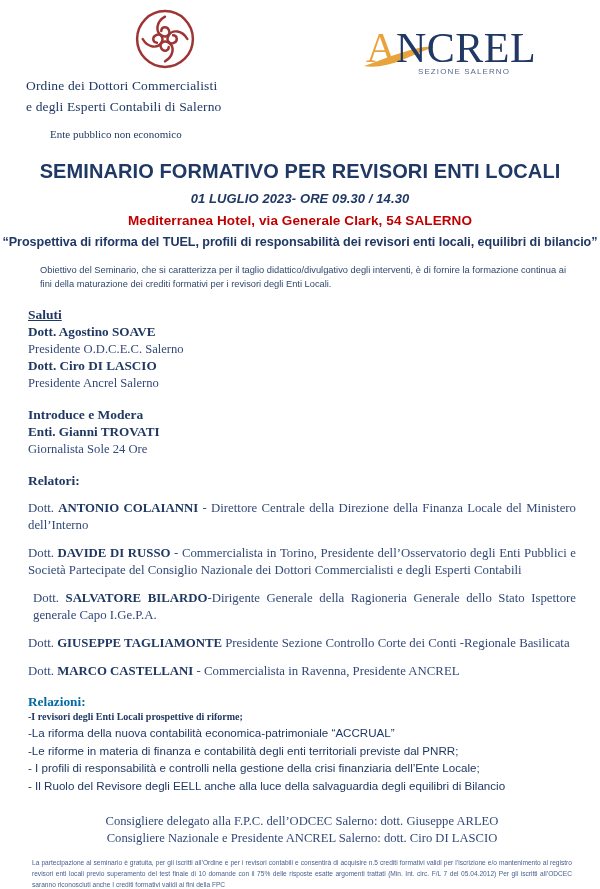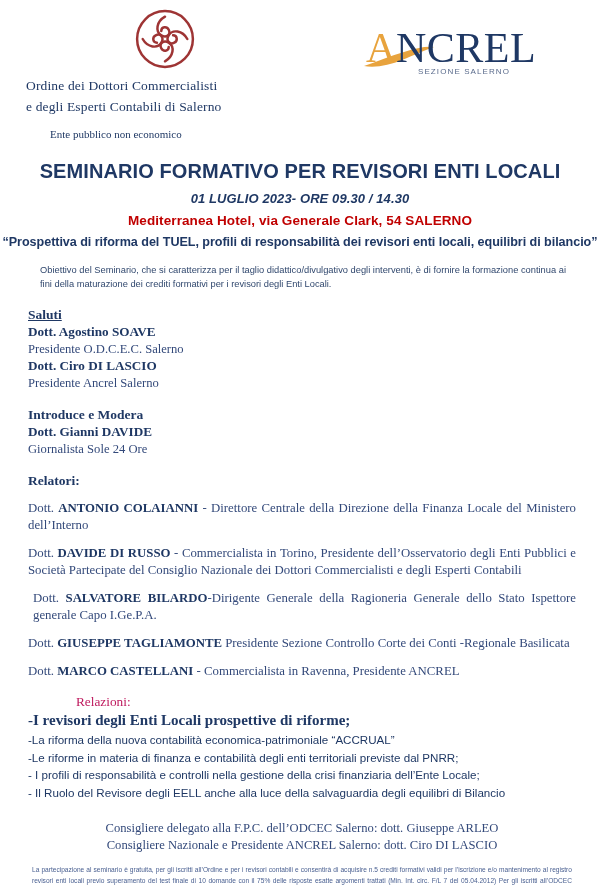--- a/index.html
+++ b/index.html
@@ -156,28 +156,27 @@
     color: #1f3864;
     font-weight: bold;
   }
   .speaker.indent {
     padding-left: 5px;
   }
 
   .relazioni-head {
     font-family: "Liberation Serif", serif;
     font-size: 13.3px;
-    font-weight: normal;
-    color: #be185d;
+    font-weight: bold;
+    color: #0369a1;
     margin-top: 14px;
-    margin-left: 48px;
   }
   .rel-serif {
     font-family: "Liberation Serif", serif;
-    font-size: 15px;
+    font-size: 10px;
     font-weight: bold;
     color: #1f3864;
     line-height: 1.38;
   }
   .rel-sans {
     font-family: "Liberation Sans", sans-serif;
     font-size: 11.6px;
     color: #1f3864;
     line-height: 1.52;
   }
@@ -257,21 +256,21 @@
     <div>
       <div class="person-name">Dott. Agostino SOAVE</div>
       <div class="person-role">Presidente O.D.C.E.C. Salerno</div>
     </div>
     <div>
       <div class="person-name">Dott. Ciro DI LASCIO</div>
       <div class="person-role">Presidente Ancrel Salerno</div>
     </div>
 
     <div class="sec-head">Introduce e Modera</div>
-    <div class="person-name">Dott. Gianni DAVIDE</div>
+    <div class="person-name">Enti. Gianni TROVATI</div>
     <div class="person-role">Giornalista Sole 24 Ore</div>
 
     <div class="sec-head">Relatori:</div>
 
     <div class="speaker"><span>Dott.</span>&nbsp;<b>ANTONIO COLAIANNI</b><span> - Direttore Centrale della Direzione della Finanza Locale del Ministero dell’Interno</span></div>
 
     <div class="speaker"><span>Dott.</span>&nbsp;<b>DAVIDE DI RUSSO</b><span> - Commercialista in Torino, Presidente dell’Osservatorio degli Enti Pubblici e Società Partecipate del Consiglio Nazionale dei Dottori Commercialisti e degli Esperti Contabili</span></div>
 
     <div class="speaker indent"><span>Dott.</span>&nbsp;<b>SALVATORE BILARDO</b><span>-Dirigente Generale della Ragioneria Generale dello Stato Ispettore generale Capo I.Ge.P.A.</span></div>
 

